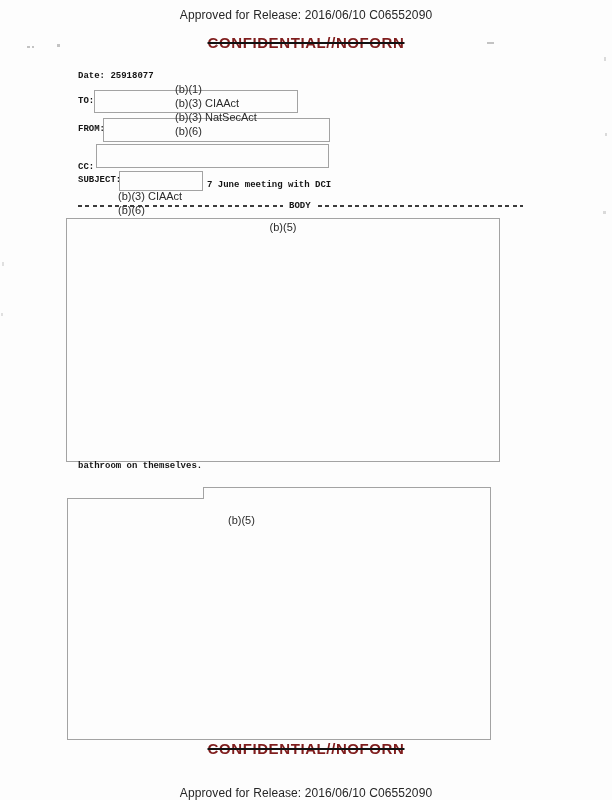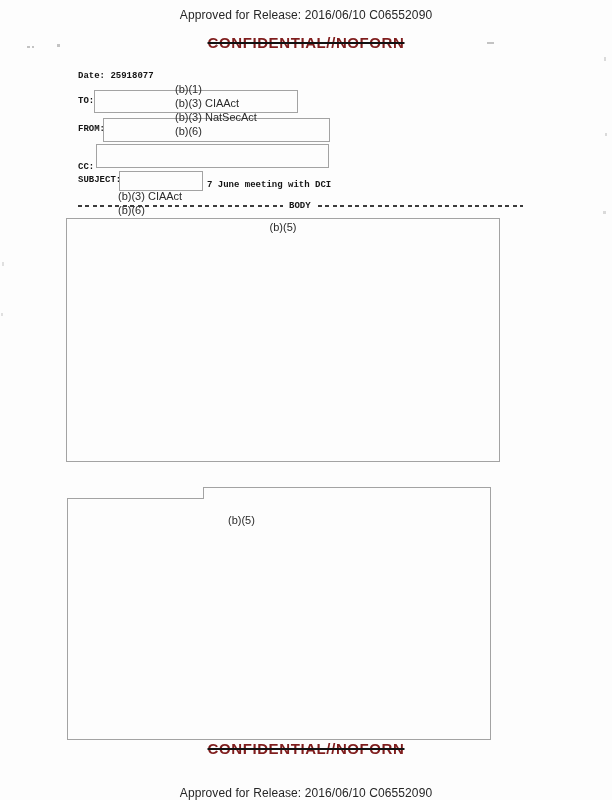--- a/index.html
+++ b/index.html
@@ -128,19 +128,20 @@
     <div class="code" style="position:absolute; left:0; top:1px; width:100%; text-align:center;">(b)(5)</div>
   </div>
 
   <div class="abs rbox" style="left:67px; top:487px; width:422px; height:251px;"></div>
   <div class="abs notch-cover" style="left:61px; top:481px; width:142px; height:17px;"></div>
   <div class="abs hline" style="left:67px; top:498px; width:137px;"></div>
   <div class="abs vline" style="left:203px; top:487px; height:12px;"></div>
   <div class="abs code" style="left:228px; top:513px;">(b)(5)</div>
 
   <div class="abs" style="left:78px; top:459px;">
+    <div class="mono para-line">bathroom on themselves.</div>
   </div>
 
   <div class="abs center-line classification" style="top:740px;">CONFIDENTIAL//NOFORN</div>
 
   <div class="abs center-line release-line" style="top:786px;">Approved for Release: 2016/06/10 C06552090</div>
 
 </div>
 
 </body></html>

